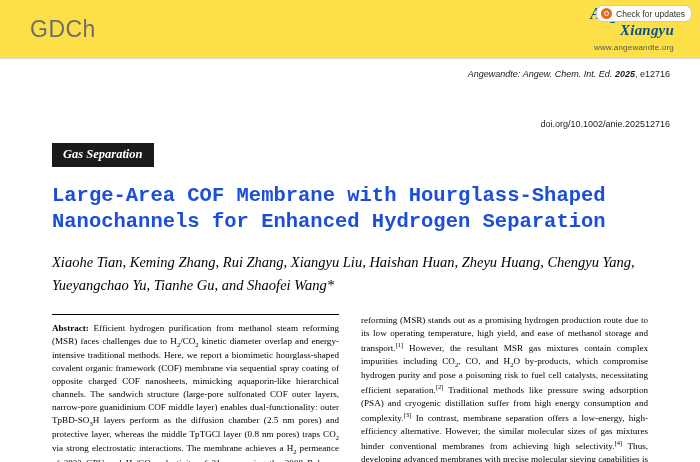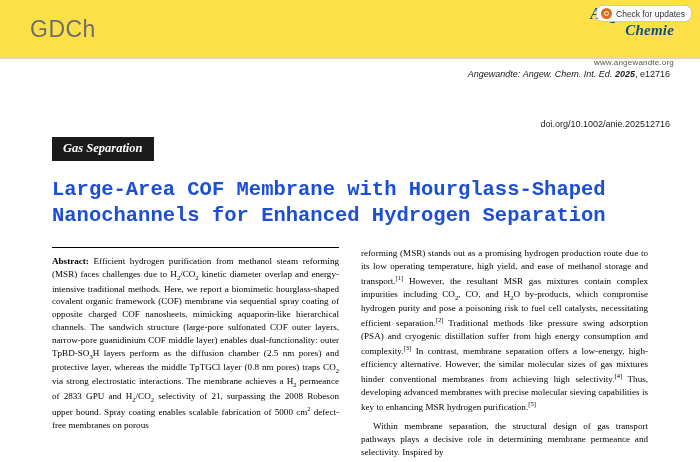--- a/index.html
+++ b/index.html
@@ -66,21 +66,21 @@
   }
   .ang-2 {
     font-family: "Liberation Serif", serif;
     font-style: italic;
     font-weight: bold;
     font-size: 15px;
     color: #0a4f8c;
     letter-spacing: 0.2px;
   }
   .ang-url {
-    margin-top: 20px;
+    margin-top: 5px;
     font-family: "Liberation Sans", sans-serif;
     font-size: 8px;
     color: #555555;
     letter-spacing: 0.2px;
   }
 
   
   .updates-badge {
     position: absolute;
     top: 5px;
@@ -131,21 +131,21 @@
     font-family: "Liberation Sans", sans-serif;
     font-size: 9px;
     color: #1a1a1a;
     margin-top: 36px;
   }
 
   
   .section-tag {
     display: inline-block;
     margin-left: 52px;
-    margin-top: 6px;
+    margin-top: 12px;
     background: #1b1b1b;
     color: #ffffff;
     font-family: "Liberation Serif", serif;
     font-style: italic;
     font-weight: bold;
     font-size: 12.5px;
     padding: 4px 11px 5px 11px;
   }
 
   
@@ -198,21 +198,21 @@
 </head>
 <body>
 
 <div class="page">
 
   
   <div class="header-bar">
     <div class="gdch-logo">GDCh</div>
     <div class="angewandte-block">
       <div class="ang-1">Angewandte</div>
-      <div class="ang-2">Chemie</div>
+      <div class="ang-2">Xiangyu</div>
       <div class="ang-url">www.angewandte.org</div>
     </div>
   </div>
 
   
   <div class="updates-badge">
     <span class="updates-dot"></span>
     <span>Check for updates</span>
   </div>
 
@@ -225,20 +225,21 @@
     <div class="doi">doi.org/10.1002/anie.202512716</div>
   </div>
 
   
   <div class="section-tag">Gas Separation</div>
 
   
   <div class="title">Large-Area COF Membrane with Hourglass-Shaped Nanochannels for Enhanced Hydrogen Separation</div>
 
   
+  <div class="authors">Xiaohe Tian, Keming Zhang, Rui Zhang, Xiangyu Liu, Haishan Huan, Zheyu Huang, Chengyu Yang, Yueyangchao Yu, Tianhe Gu, and Shaofei Wang*</div>
 
   
   <div class="body-cols">
     <div class="col">
       <div class="abstract-box">
         <p><span class="abstract-label">Abstract:</span> <span>Efficient hydrogen purification from methanol steam reforming (MSR) faces challenges due to H<sub>2</sub>/CO<sub>2</sub> kinetic diameter overlap and energy-intensive traditional methods. Here, we report a biomimetic hourglass-shaped covalent organic framework (COF) membrane via sequential spray coating of opposite charged COF nanosheets, mimicking aquaporin-like hierarchical chan­nels. The sandwich structure (large-pore sulfonated COF outer layers, narrow-pore guanidinium COF middle layer) enables dual-functionality: outer TpBD-SO<sub>3</sub>H layers perform as the diffusion chamber (2.5 nm pores) and protective layer, whereas the middle TpTGCl layer (0.8 nm pores) traps CO<sub>2</sub> via strong electrostatic interac­tions. The membrane achieves a H<sub>2</sub> permeance of 2833 GPU and H<sub>2</sub>/CO<sub>2</sub> selectivity of 21, surpassing the 2008 Robeson upper bound. Spray coating enables scalable fabrication of 5000 cm<sup>2</sup> defect-free membranes on porous</span></p>
       </div>
     </div>
     <div class="col right-col-top">
       <p>reforming (MSR) stands out as a promising hydrogen produc­tion route due to its low operating temperature, high yield, and ease of methanol storage and transport.<sup>[1]</sup> However, the resultant MSR gas mixtures contain complex impurities including CO<sub>2</sub>, CO, and H<sub>2</sub>O by-products, which compromise hydrogen purity and pose a poisoning risk to fuel cell catalysts, necessitating efficient separation.<sup>[2]</sup> Traditional methods like pressure swing adsorption (PSA) and cryogenic distillation suffer from high energy consumption and complexity.<sup>[3]</sup> In contrast, membrane separation offers a low-energy, high-efficiency alternative. However, the similar molecular sizes of gas mixtures hinder conventional membranes from achieving high selectivity.<sup>[4]</sup> Thus, developing advanced membranes with precise molecular sieving capabilities is key to enhancing MSR hydrogen purification.<sup>[5]</sup></p>

